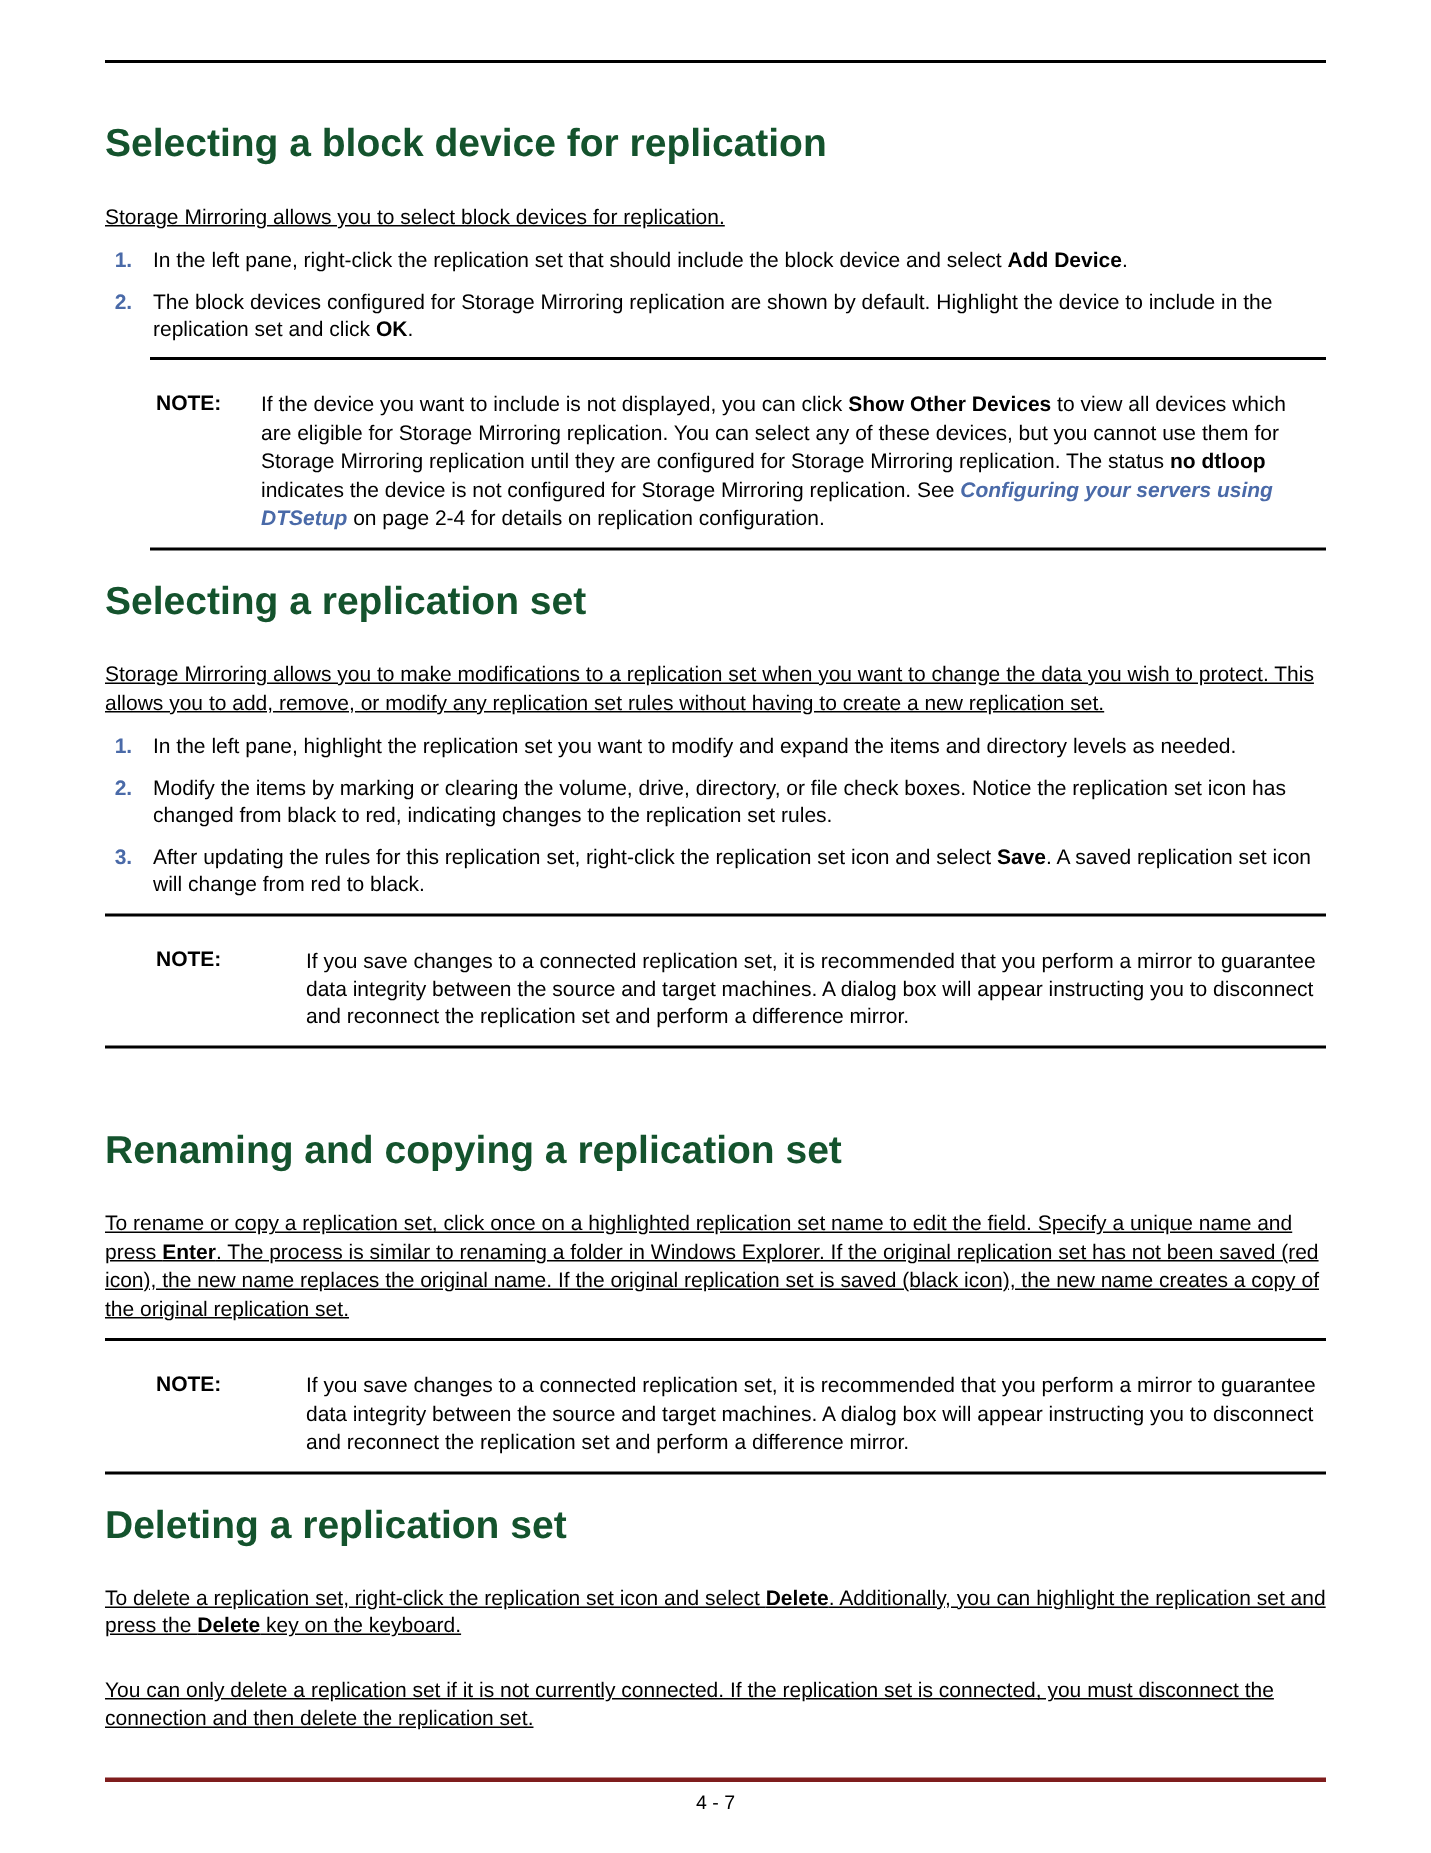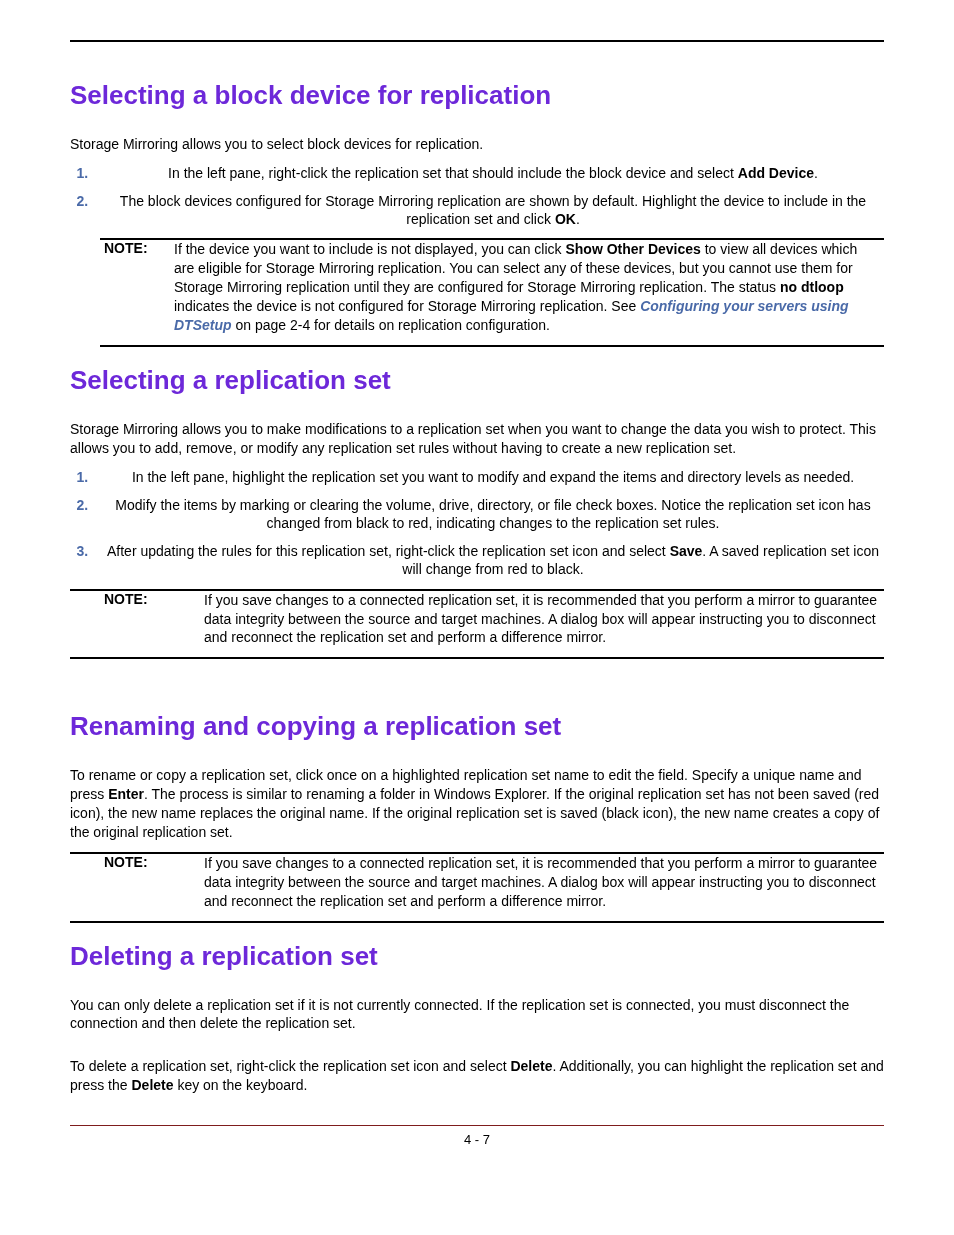--- a/index.html
+++ b/index.html
@@ -10,67 +10,67 @@
     padding: 40px 70px 30px 70px;
     background: #fff;
     width: 954px;
     box-sizing: border-box;
   }
   .page {
     border-top: 2px solid #000;
     padding-top: 20px;
   }
   h2 {
-    color: #6d28d9;
+    color: #14532d;
     font-size: 26px;
     font-weight: bold;
     margin: 18px 0 8px 0;
   }
   p {
     margin: 24px 0 10px 0;
     line-height: 1.35;
+    text-decoration: underline;
   }
   ol {
     margin: 4px 0 10px 0;
     padding-left: 22px;
-    text-align: center;
   }
   ol li {
     margin-bottom: 10px;
     line-height: 1.3;
   }
   ol li::marker {
     color: #4a6aa8;
     font-weight: bold;
   }
   .li-content { padding-left: 10px; }
   .note-box {
     border-top: 2px solid #000;
     border-bottom: 2px solid #000;
     margin: 10px 0 18px 30px;
-    padding: 0 4px 10px 4px;
+    padding: 20px 4px 10px 4px;
     display: flex;
   }
   .note-label {
     font-weight: bold;
     width: 70px;
     flex-shrink: 0;
   }
   .note-body {
     flex: 1;
     line-height: 1.35;
   }
   .b { font-weight: bold; }
   .link {
     color: #4a6aa8;
     font-weight: bold;
     font-style: italic;
   }
   .footer {
-    border-top: 1px solid #7f1d1d;
+    border-top: 3px solid #7f1d1d;
     margin-top: 30px;
     text-align: center;
     padding-top: 6px;
     font-size: 13px;
   }
 </style>
 </head>
 <body>
 
 <div class="page">
@@ -129,20 +129,20 @@
     <span>To rename or copy a replication set, click once on a highlighted replication set name to edit the field. Specify a unique name and press </span><span class="b">Enter</span><span>. The process is similar to renaming a folder in Windows Explorer.  If the original replication set has not been saved (red icon), the new name replaces the original name. If the original replication set is saved (black icon), the new name creates a copy of the original replication set.</span>
   </p>
 
   <div class="note-box" style="margin-left:0">
     <div class="note-label" style="padding-left:30px; width:100px;">NOTE:</div>
     <div class="note-body">If you save changes to a connected replication set, it is recommended that you perform a mirror to guarantee data integrity between the source and target machines. A dialog box will appear instructing you to disconnect and reconnect the replication set and perform a difference mirror.</div>
   </div>
 
   
   <h2>Deleting a replication set</h2>
-  <p>You can only delete a replication set if it is not currently connected. If the replication set is connected, you must disconnect the connection and then delete the replication set.</p>
   <p>
     <span>To delete a replication set, right-click the replication set icon and select </span><span class="b">Delete</span><span>. Additionally, you can highlight the replication set and press the </span><span class="b">Delete</span><span> key on the keyboard.</span>
   </p>
+  <p>You can only delete a replication set if it is not currently connected. If the replication set is connected, you must disconnect the connection and then delete the replication set.</p>
 
   <div class="footer">4 - 7</div>
 
 </div>
 
 </body></html>

